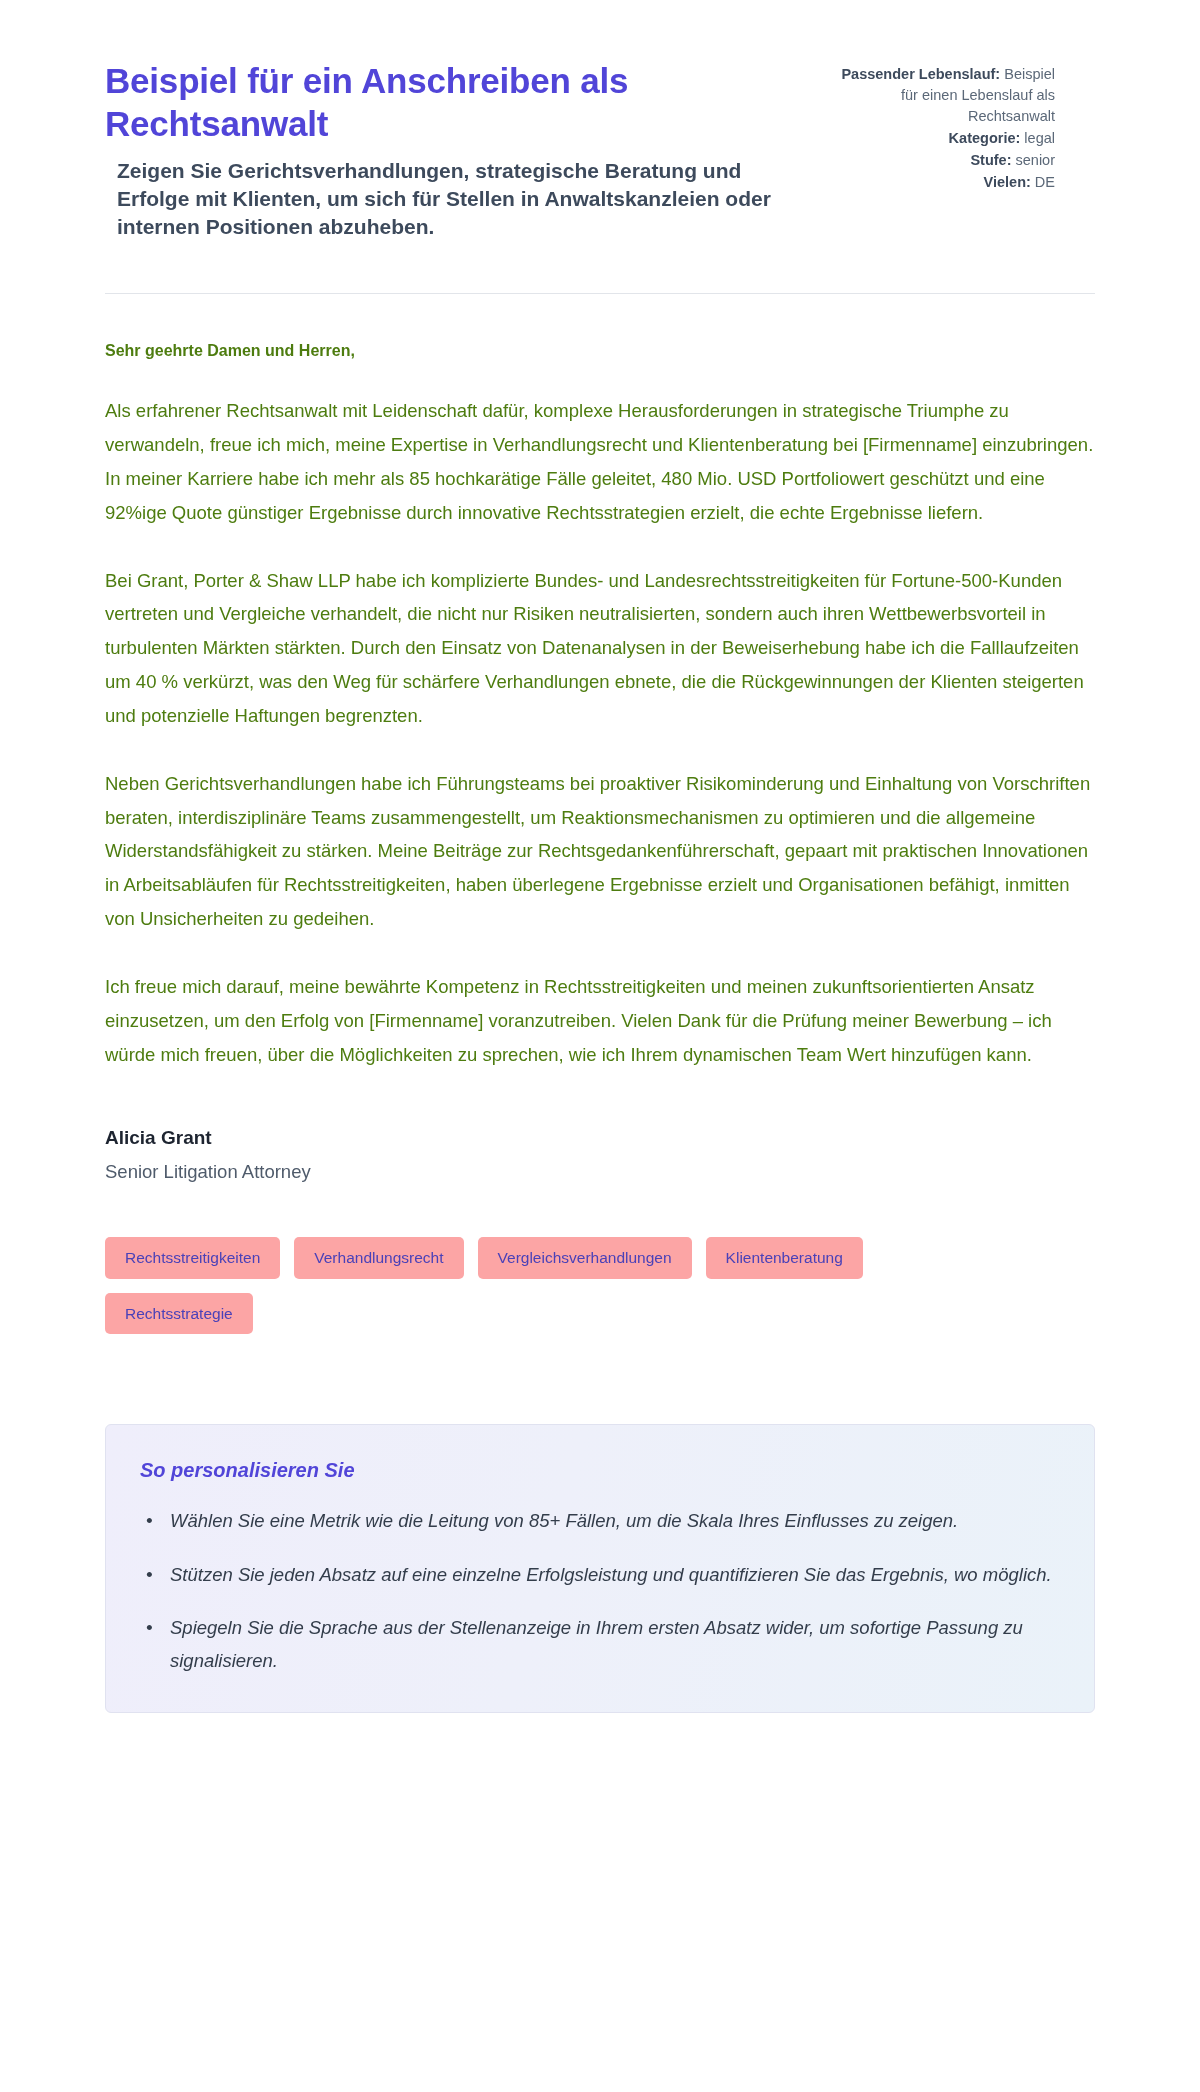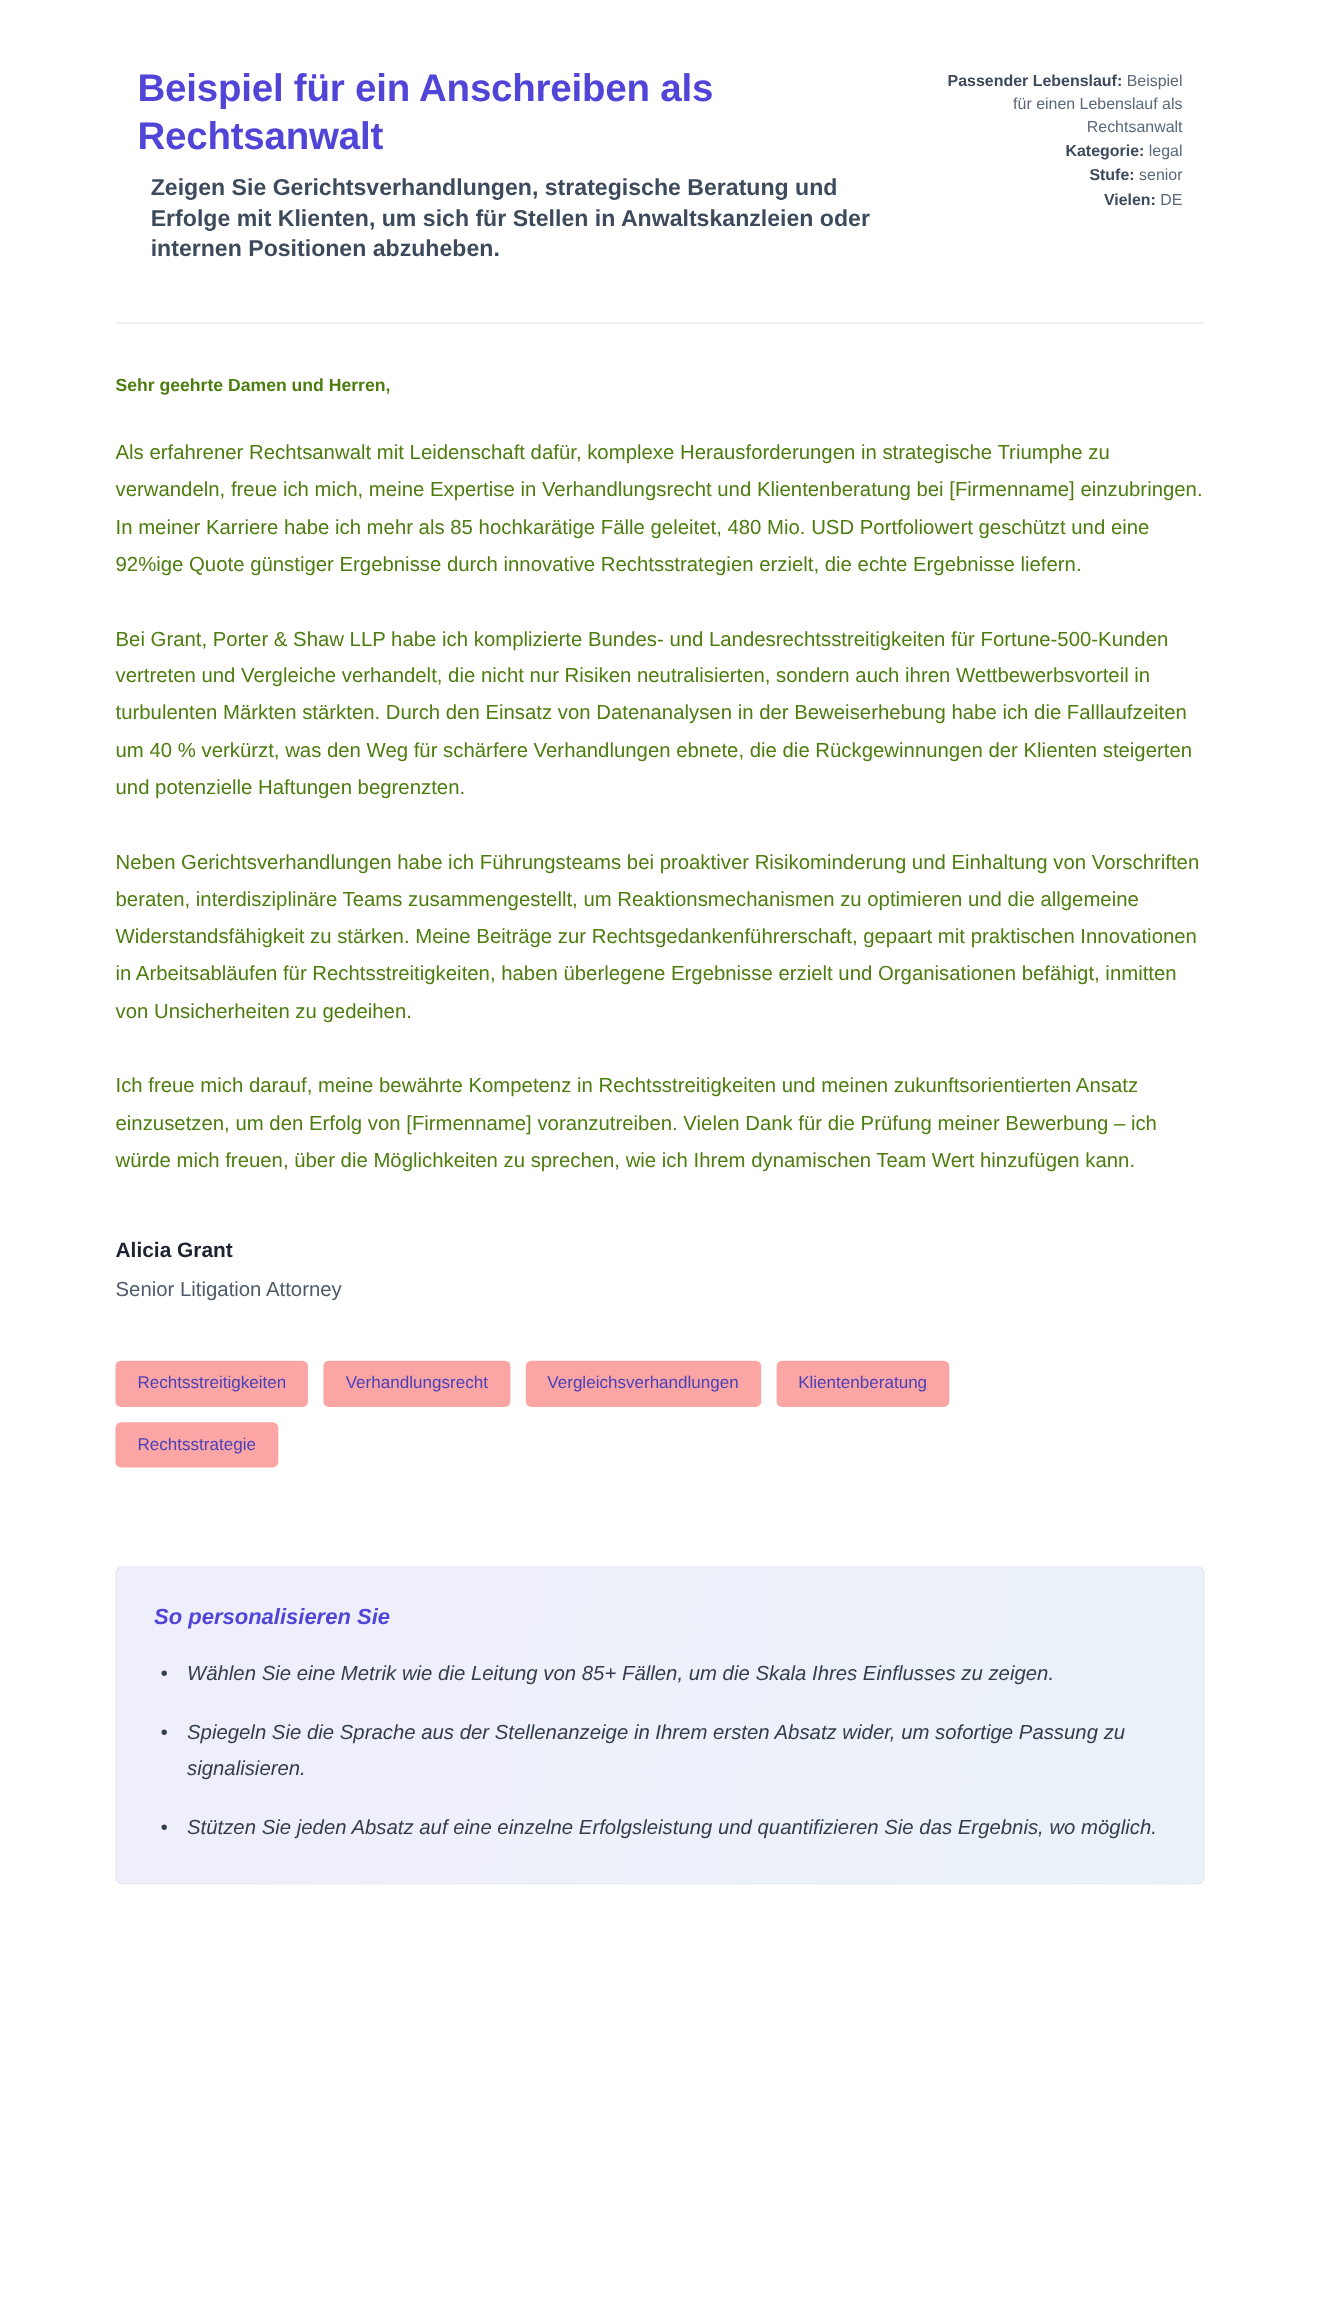--- a/index.html
+++ b/index.html
@@ -19,21 +19,21 @@
 
   .page {
     width: 1200px;
     padding: 60px 105px 40px 105px;
   }
 
   
   .header {
     display: flex;
     align-items: flex-start;
-    justify-content: center;
+    justify-content: flex-start;
     gap: 40px;
   }
   .header-left {
     flex: 1 1 auto;
     max-width: 690px;
   }
   .doc-title {
     font-size: 35px;
     line-height: 1.22;
     font-weight: bold;
@@ -221,18 +221,18 @@
     <span class="tag">Verhandlungsrecht</span>
     <span class="tag">Vergleichsverhandlungen</span>
     <span class="tag">Klientenberatung</span>
     <span class="tag">Rechtsstrategie</span>
   </div>
 
   <div class="tips">
     <div class="tips-title">So personalisieren Sie</div>
     <ul class="tips-list">
       <li>Wählen Sie eine Metrik wie die Leitung von 85+ Fällen, um die Skala Ihres Einflusses zu zeigen.</li>
+      <li>Stützen Sie jeden Absatz auf eine einzelne Erfolgsleistung und quantifizieren Sie das Ergebnis, wo möglich.</li>
       <li>Spiegeln Sie die Sprache aus der Stellenanzeige in Ihrem ersten Absatz wider, um sofortige Passung zu signalisieren.</li>
-      <li>Stützen Sie jeden Absatz auf eine einzelne Erfolgsleistung und quantifizieren Sie das Ergebnis, wo möglich.</li>
     </ul>
   </div>
 
 </div>
 
 </body></html>

